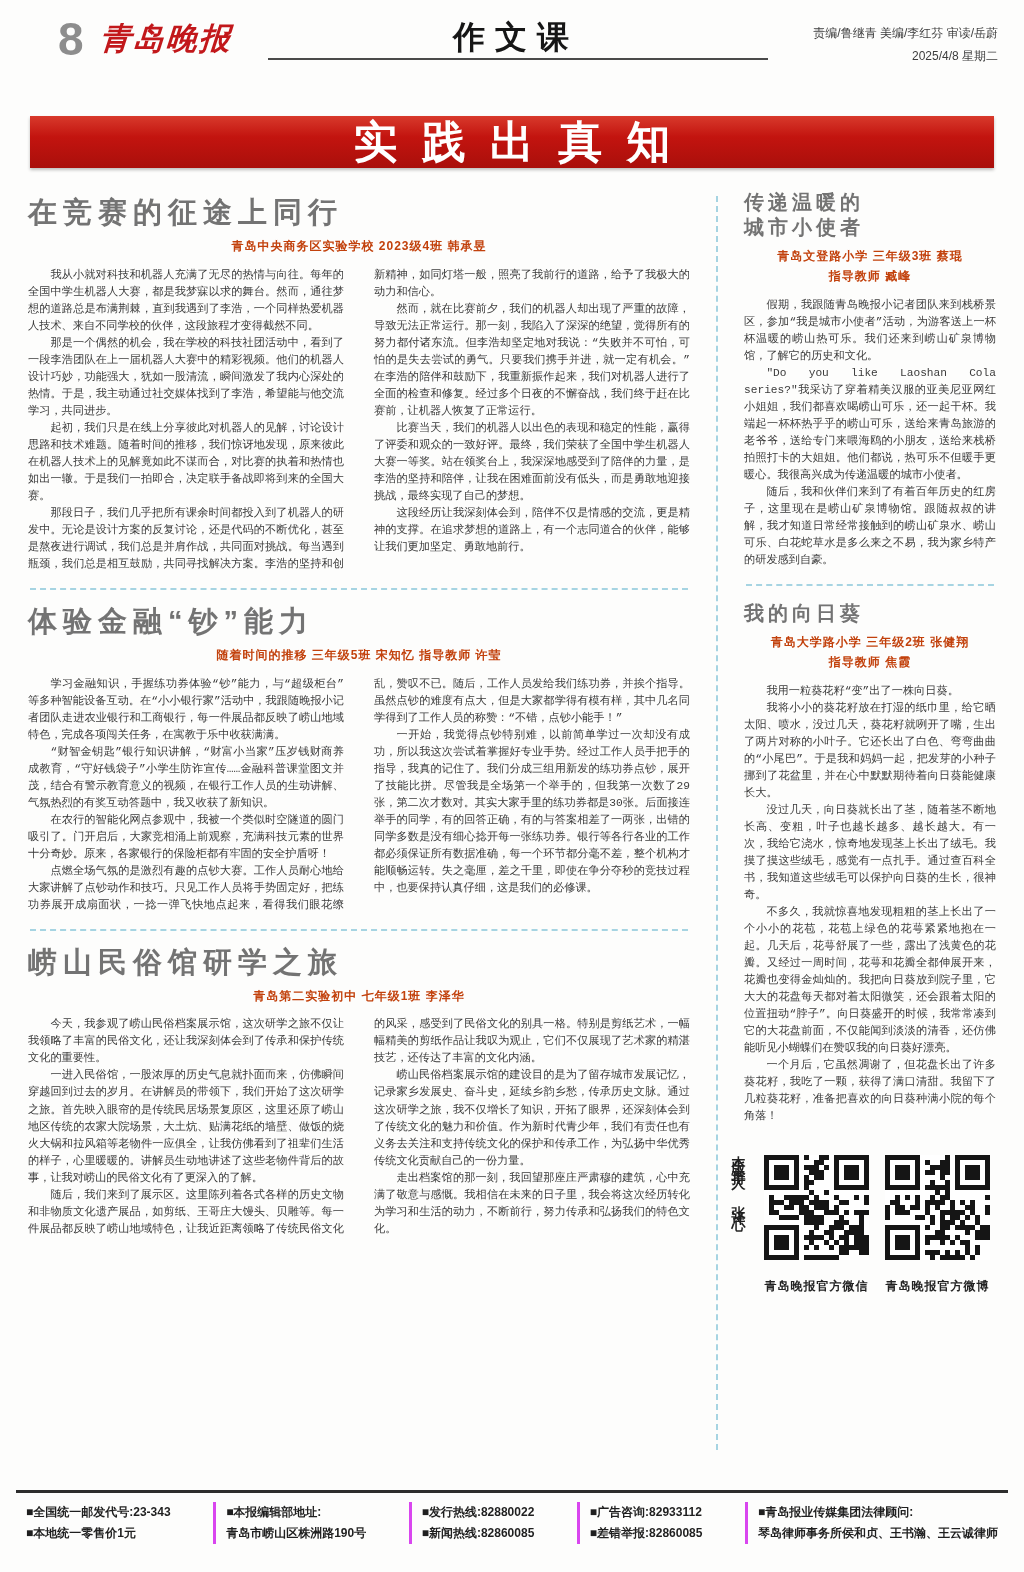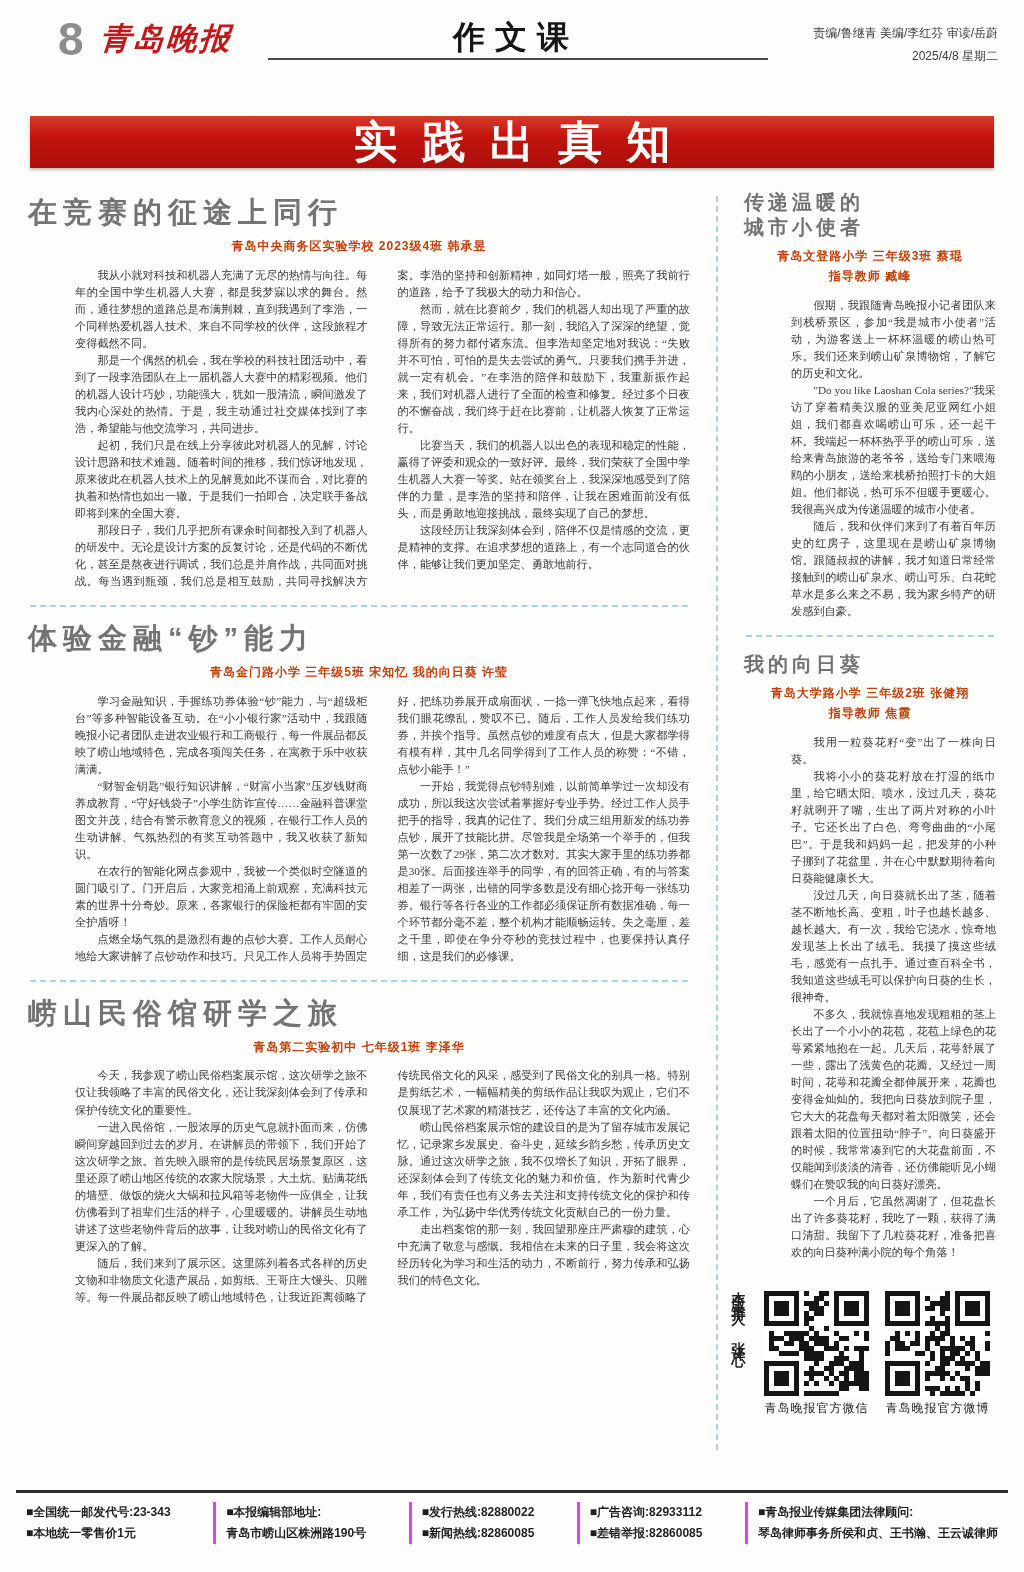--- a/index.html
+++ b/index.html
@@ -28,34 +28,34 @@
   
   .content{flex:1 1 auto;display:flex;padding:0 28px;min-height:0;}
   .left-col{width:662px;flex:0 0 auto;}
   .vsep{flex:0 0 auto;border-left:2px dashed #a6d4e2;margin:8px 26px 40px 26px;}
   .right-col{flex:1 1 auto;min-width:0;display:flex;flex-direction:column;}
   article{margin:0;}
   .art-title{margin:6px 0 6px;text-align:left;font-size:29px;font-weight:700;
     letter-spacing:6px;color:#737373;line-height:1.25;}
   .right-col .art-title{font-size:20px;letter-spacing:4px;margin-top:2px;}
   .byline{text-align:center;font-size:12px;font-weight:700;color:#c2410c;margin:4px 0 10px;letter-spacing:1px;line-height:1.7;}
-  .body{font-family:Liberation Serif, serif;margin-left:47px;}
+  .body{font-family:Liberation Mono, monospace;}
   .body p{margin:0;font-size:11.2px;line-height:1.52;text-align:justify;
     text-indent:2em;color:#3b3b3b;}
   .two-col{column-count:2;column-gap:30px;}
   .hsep{border:none;border-top:2px dashed #a6d4e2;margin:15px 2px 13px;}
   
   .bottom-row{display:flex;margin-top:16px;align-items:flex-start;}
   .host{writing-mode:vertical-rl;font-size:14px;font-weight:700;color:#1f1f1f;
     letter-spacing:5px;margin:4px 10px 0 -14px;height:190px;}
   .host .host-name{margin-top:16px;}
   .qrs{flex:1;display:flex;justify-content:space-evenly;gap:10px;margin-top:14px;}
   .qrs figure{margin:0;text-align:center;}
   .qr{width:105px;height:105px;margin:0 auto;}
-  .qrs figcaption{font-size:12px;font-weight:400;margin-top:4px;color:#222;letter-spacing:1px;}
+  .qrs figcaption{font-size:12px;font-weight:700;margin-top:18px;color:#222;letter-spacing:1px;}
   
   .pg-footer{flex:0 0 auto;margin-top:auto;padding:0 16px 28px;}
   .f-rule{border-top:3px solid #2d2d2d;margin-bottom:9px;}
   .f-cols{display:flex;justify-content:space-between;font-size:12px;color:#1f1f1f;line-height:1.75;font-weight:600;}
   .f-col{padding:0 10px;}
   .f-col + .f-col{border-left:3px solid #d946ef;}
 </style>
 </head>
 <body>
 
@@ -93,21 +93,21 @@
             <p>然而，就在比赛前夕，我们的机器人却出现了严重的故障，导致无法正常运行。那一刻，我陷入了深深的绝望，觉得所有的努力都付诸东流。但李浩却坚定地对我说：“失败并不可怕，可怕的是失去尝试的勇气。只要我们携手并进，就一定有机会。”在李浩的陪伴和鼓励下，我重新振作起来，我们对机器人进行了全面的检查和修复。经过多个日夜的不懈奋战，我们终于赶在比赛前，让机器人恢复了正常运行。</p>
             <p>比赛当天，我们的机器人以出色的表现和稳定的性能，赢得了评委和观众的一致好评。最终，我们荣获了全国中学生机器人大赛一等奖。站在领奖台上，我深深地感受到了陪伴的力量，是李浩的坚持和陪伴，让我在困难面前没有低头，而是勇敢地迎接挑战，最终实现了自己的梦想。</p>
             <p>这段经历让我深刻体会到，陪伴不仅是情感的交流，更是精神的支撑。在追求梦想的道路上，有一个志同道合的伙伴，能够让我们更加坚定、勇敢地前行。</p>
           </div>
       </article>
 
       <div class="hsep"></div>
 
       <article>
         <h2 class="art-title">体验金融“钞”能力</h2>
-        <div class="byline">青岛金门路小学 三年级5班 宋知忆 我的向日葵 许莹</div>
+        <div class="byline">随着时间的推移 三年级5班 宋知忆 指导教师 许莹</div>
         <div class="body two-col">
             <p>学习金融知识，手握练功券体验“钞”能力，与“超级柜台”等多种智能设备互动。在“小小银行家”活动中，我跟随晚报小记者团队走进农业银行和工商银行，每一件展品都反映了崂山地域特色，完成各项闯关任务，在寓教于乐中收获满满。</p>
             <p>“财智金钥匙”银行知识讲解，“财富小当家”压岁钱财商养成教育，“守好钱袋子”小学生防诈宣传……金融科普课堂图文并茂，结合有警示教育意义的视频，在银行工作人员的生动讲解、气氛热烈的有奖互动答题中，我又收获了新知识。</p>
             <p>在农行的智能化网点参观中，我被一个类似时空隧道的圆门吸引了。门开启后，大家竞相涌上前观察，充满科技元素的世界十分奇妙。原来，各家银行的保险柜都有牢固的安全护盾呀！</p>
             <p>点燃全场气氛的是激烈有趣的点钞大赛。工作人员耐心地给大家讲解了点钞动作和技巧。只见工作人员将手势固定好，把练功券展开成扇面状，一捻一弹飞快地点起来，看得我们眼花缭乱，赞叹不已。随后，工作人员发给我们练功券，并挨个指导。虽然点钞的难度有点大，但是大家都学得有模有样，其中几名同学得到了工作人员的称赞：“不错，点钞小能手！”</p>
             <p>一开始，我觉得点钞特别难，以前简单学过一次却没有成功，所以我这次尝试着掌握好专业手势。经过工作人员手把手的指导，我真的记住了。我们分成三组用新发的练功券点钞，展开了技能比拼。尽管我是全场第一个举手的，但我第一次数了29张，第二次才数对。其实大家手里的练功券都是30张。后面接连举手的同学，有的回答正确，有的与答案相差了一两张，出错的同学多数是没有细心捻开每一张练功券。银行等各行各业的工作都必须保证所有数据准确，每一个环节都分毫不差，整个机构才能顺畅运转。失之毫厘，差之千里，即使在争分夺秒的竞技过程中，也要保持认真仔细，这是我们的必修课。</p>
           </div>
       </article>
 
       <div class="hsep"></div>

